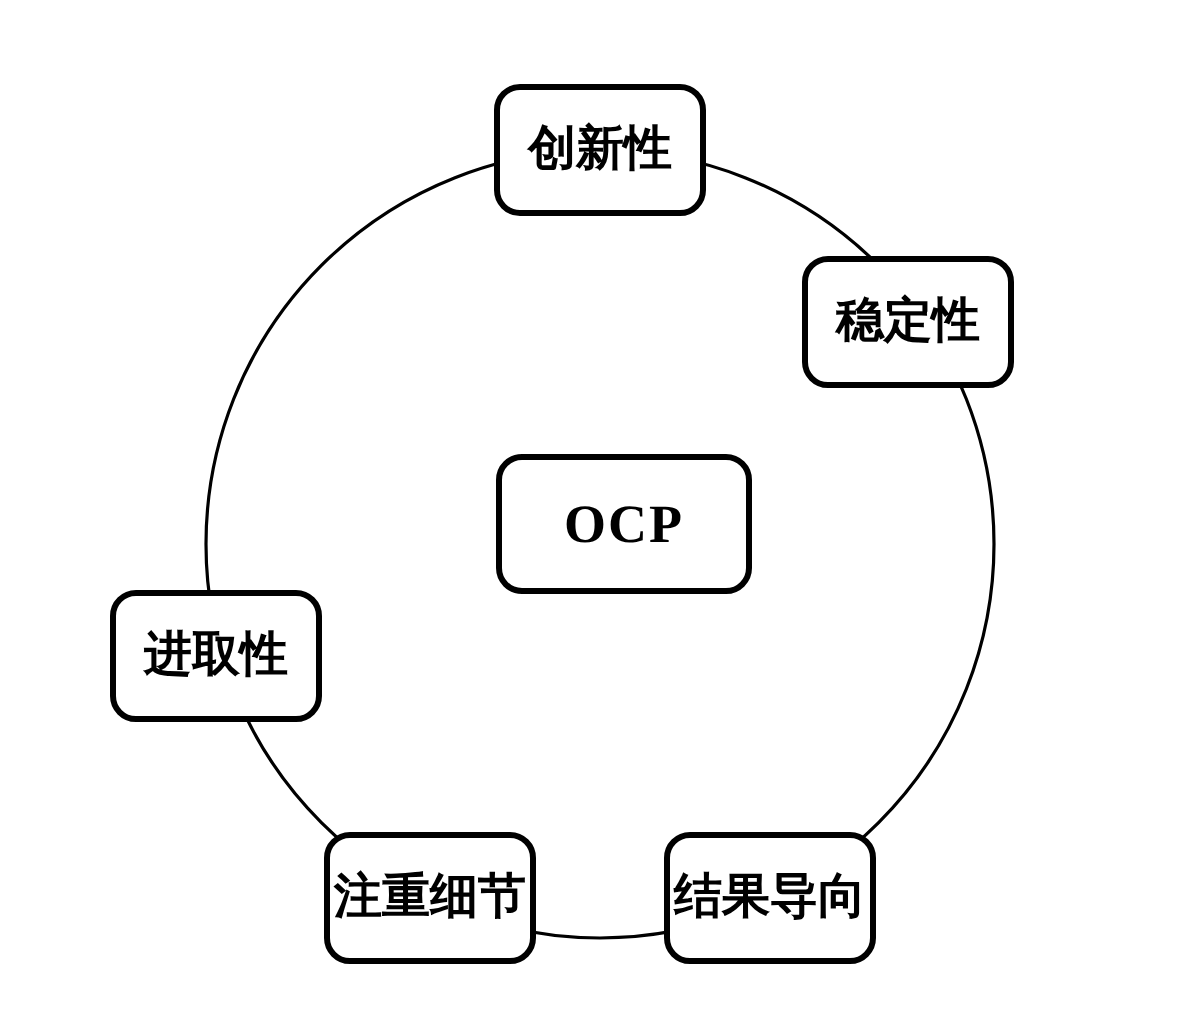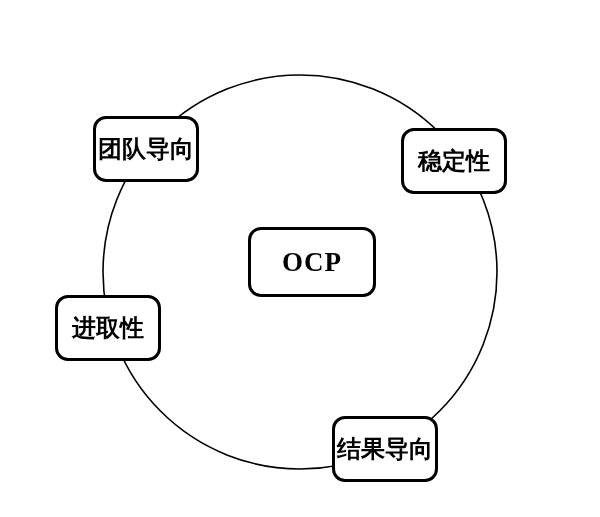--- a/index.html
+++ b/index.html
@@ -58,26 +58,27 @@
 </style>
 </head>
 <body>
 
 <div class="canvas">
 
   <svg class="ring-svg" viewBox="0 0 600 517" xmlns="http://www.w3.org/2000/svg">
     <circle cx="300" cy="272" r="197" fill="none" stroke="#000000" stroke-width="1.6"></circle>
   </svg>
 
+  <div class="node node-innovation">创新性</div>
 
   <div class="node node-stability">稳定性</div>
 
 
   <div class="node node-result">结果导向</div>
 
+  <div class="node node-detail">注重细节</div>
 
   <div class="node node-enterprising">进取性</div>
 
-  <div class="node node-team">团队导向</div>
 
   <div class="node node-center">OCP</div>
 
 </div>
 
 </body></html>

